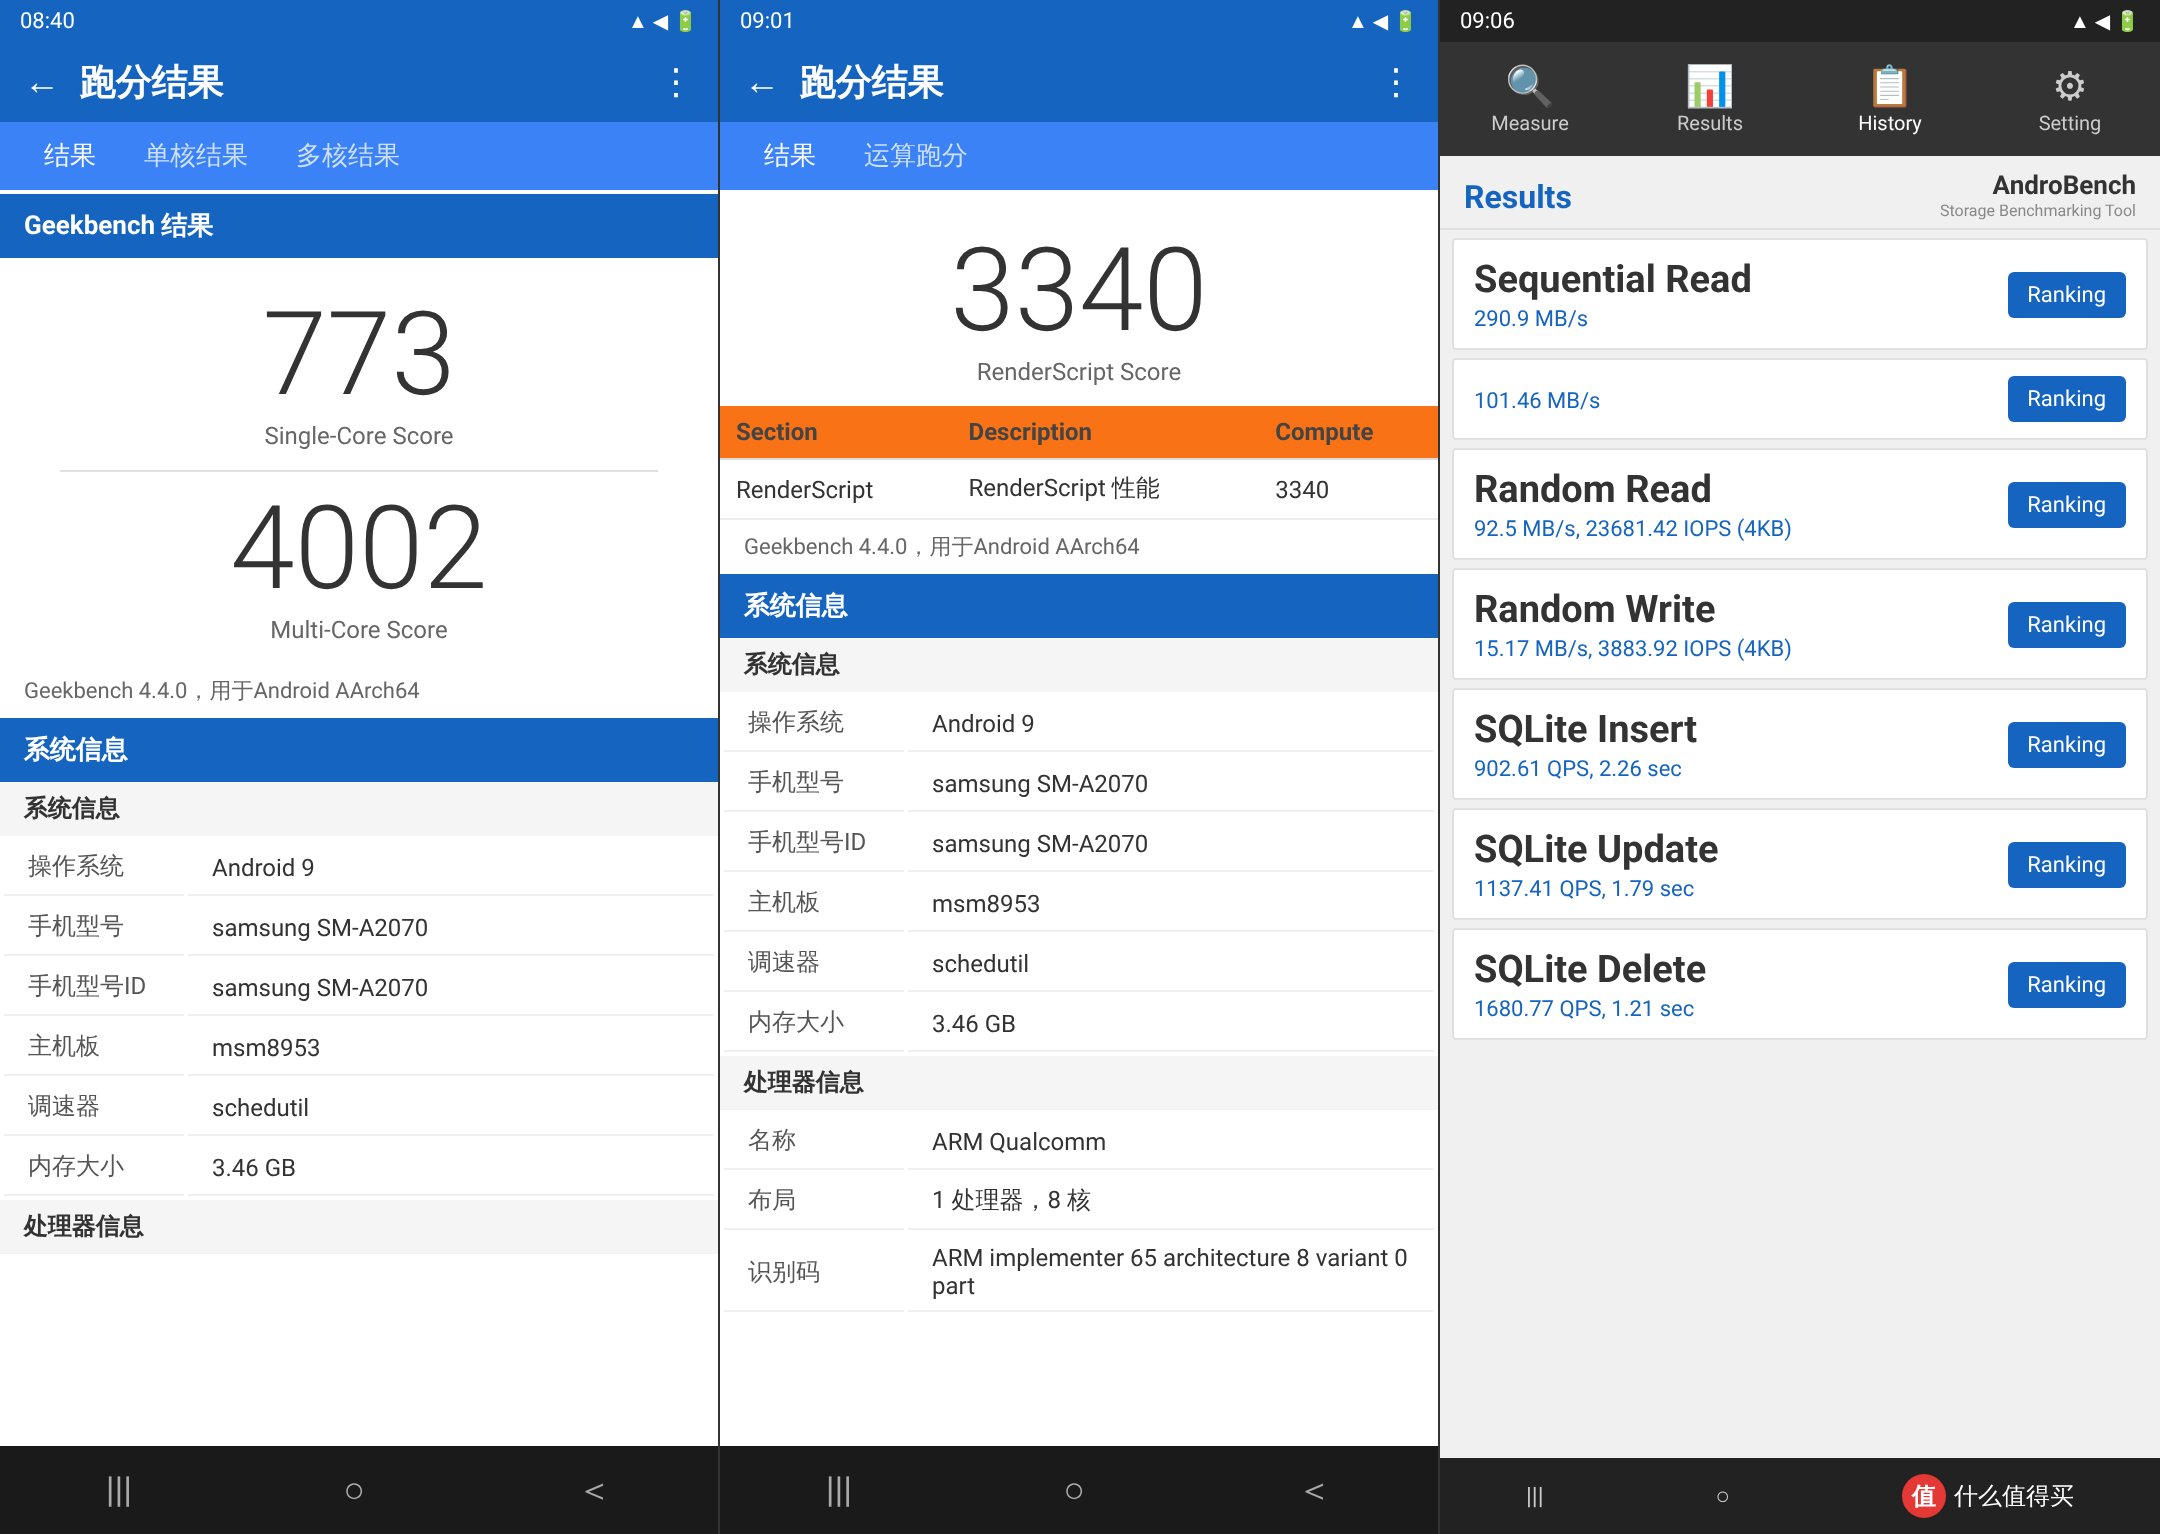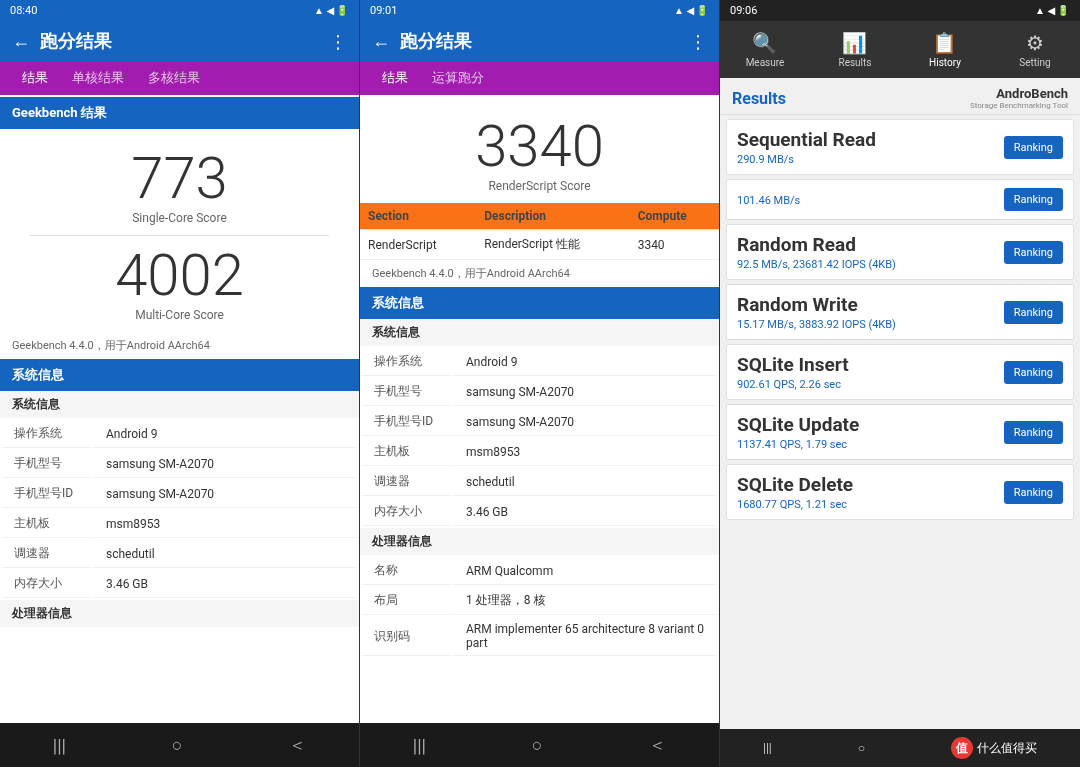--- a/index.html
+++ b/index.html
@@ -57,21 +57,21 @@
       font-weight: bold;
       flex: 1;
     }
     .back-arrow {
       font-size: 18px;
       cursor: pointer;
     }
     .more-icon { font-size: 18px; }
 
     .tabs-bar {
-      background: #a21caf;
+      background: #3b82f6;
       display: flex;
       padding: 0 10px;
       border-bottom: 2px solid #fff;
     }
     .tab {
       color: rgba(255,255,255,0.75);
       font-size: 13px;
       padding: 8px 12px;
       cursor: pointer;
       border-bottom: 2px solid transparent;

